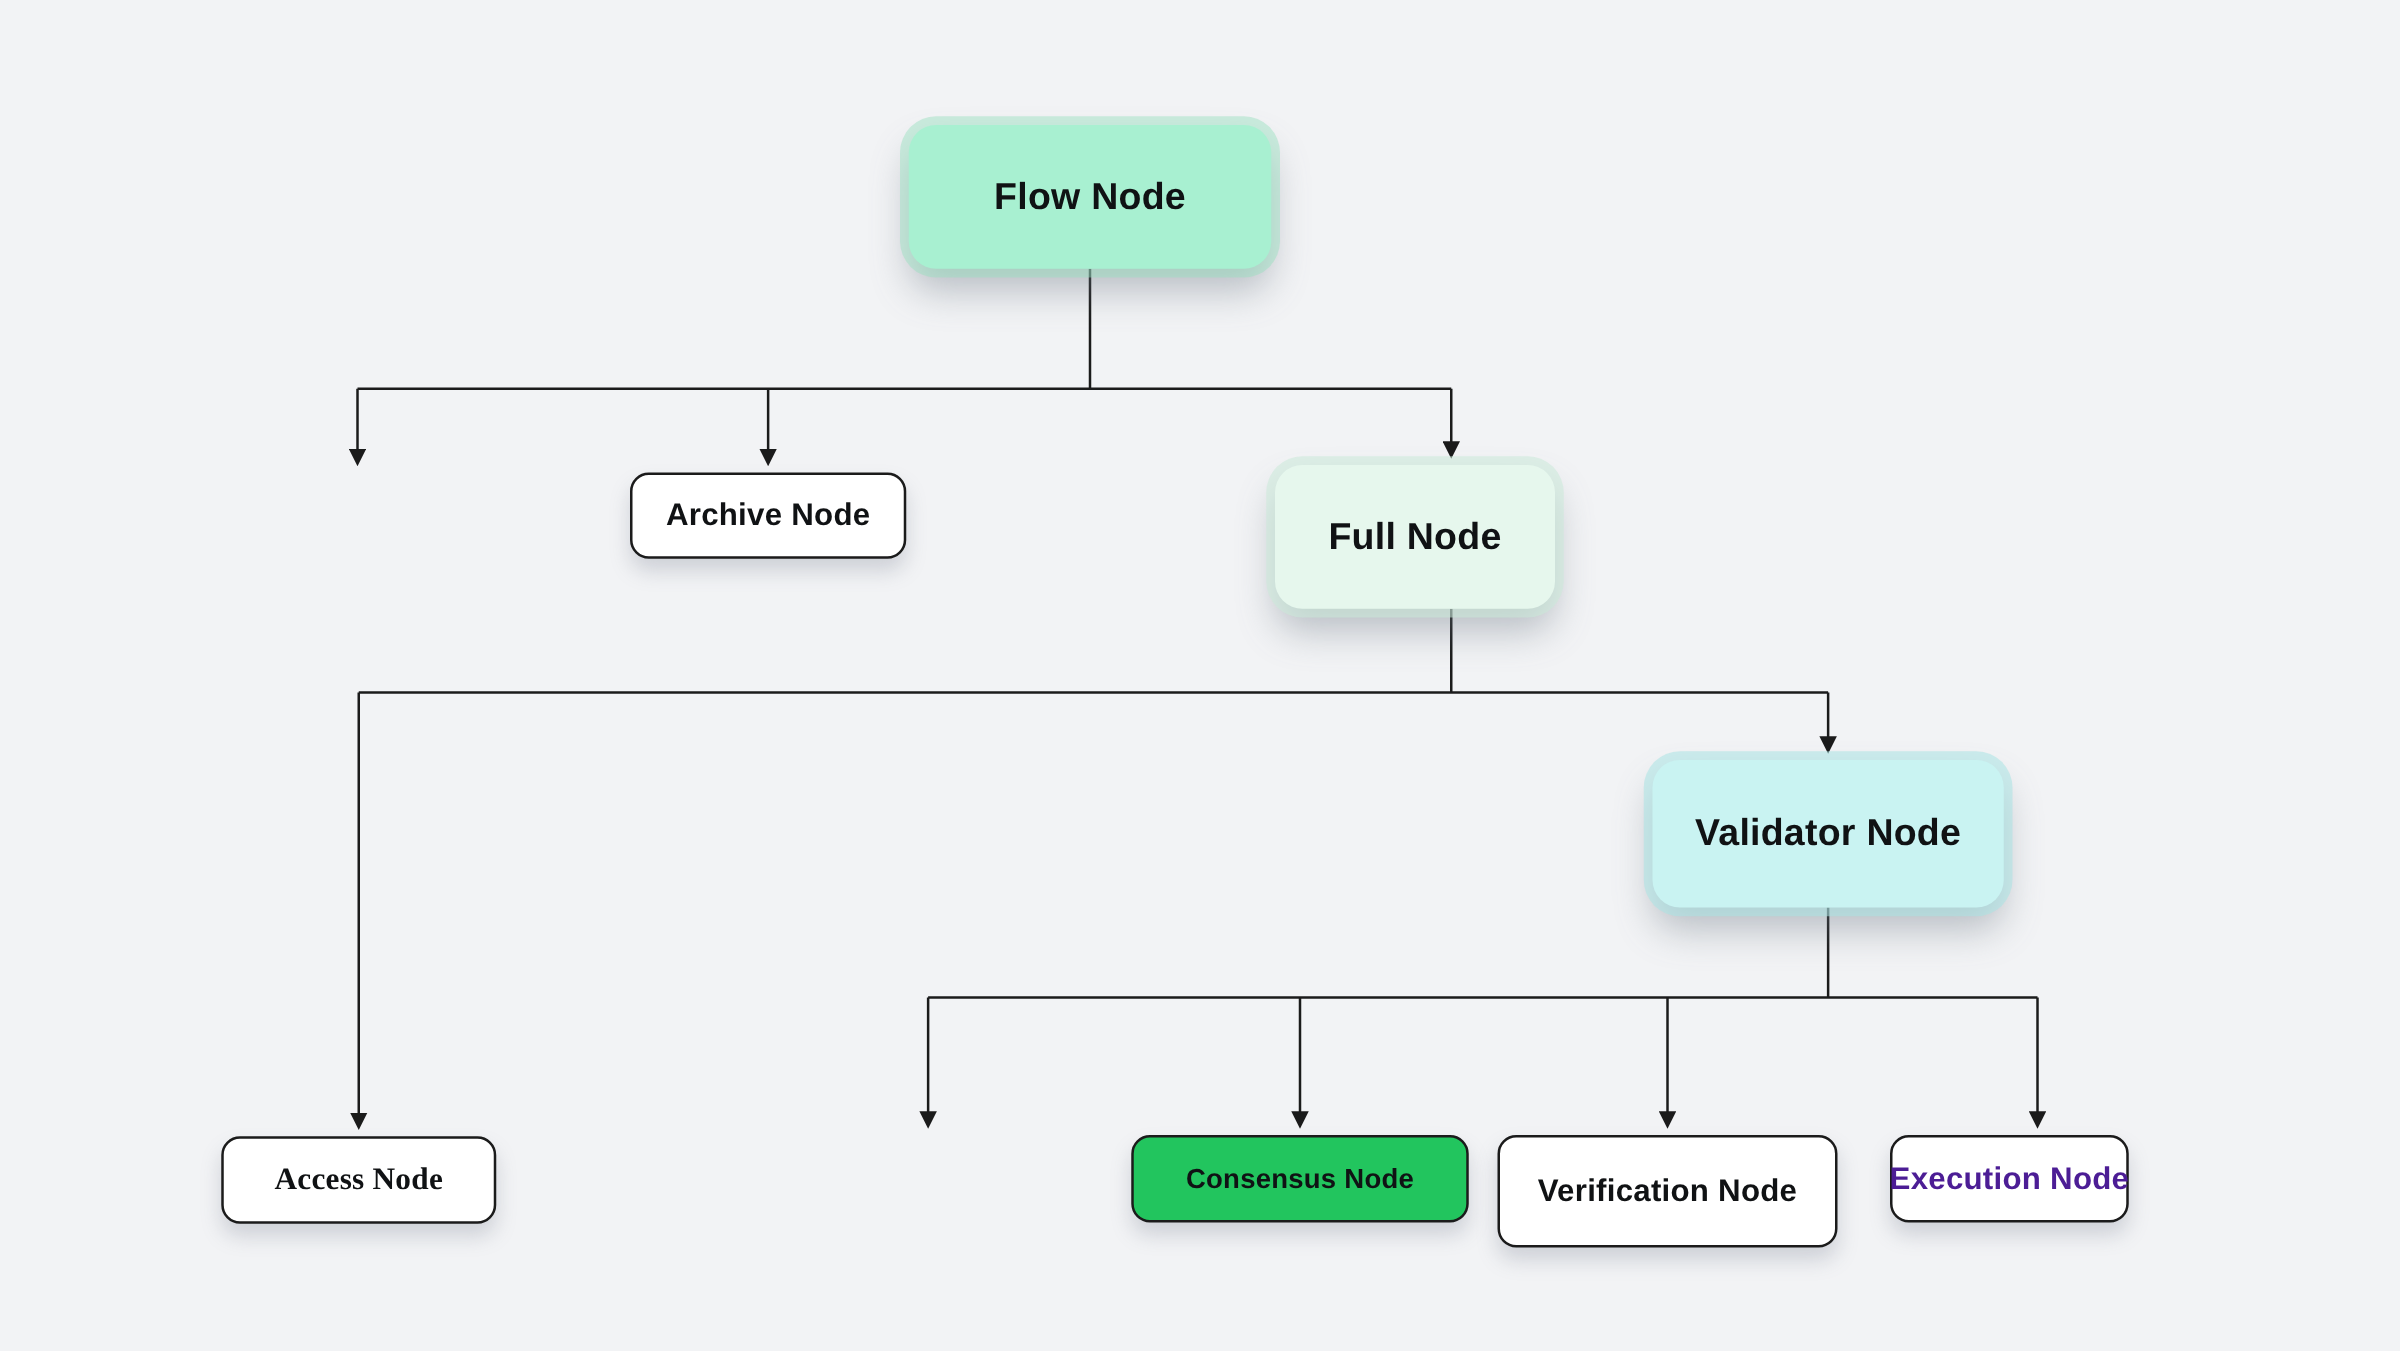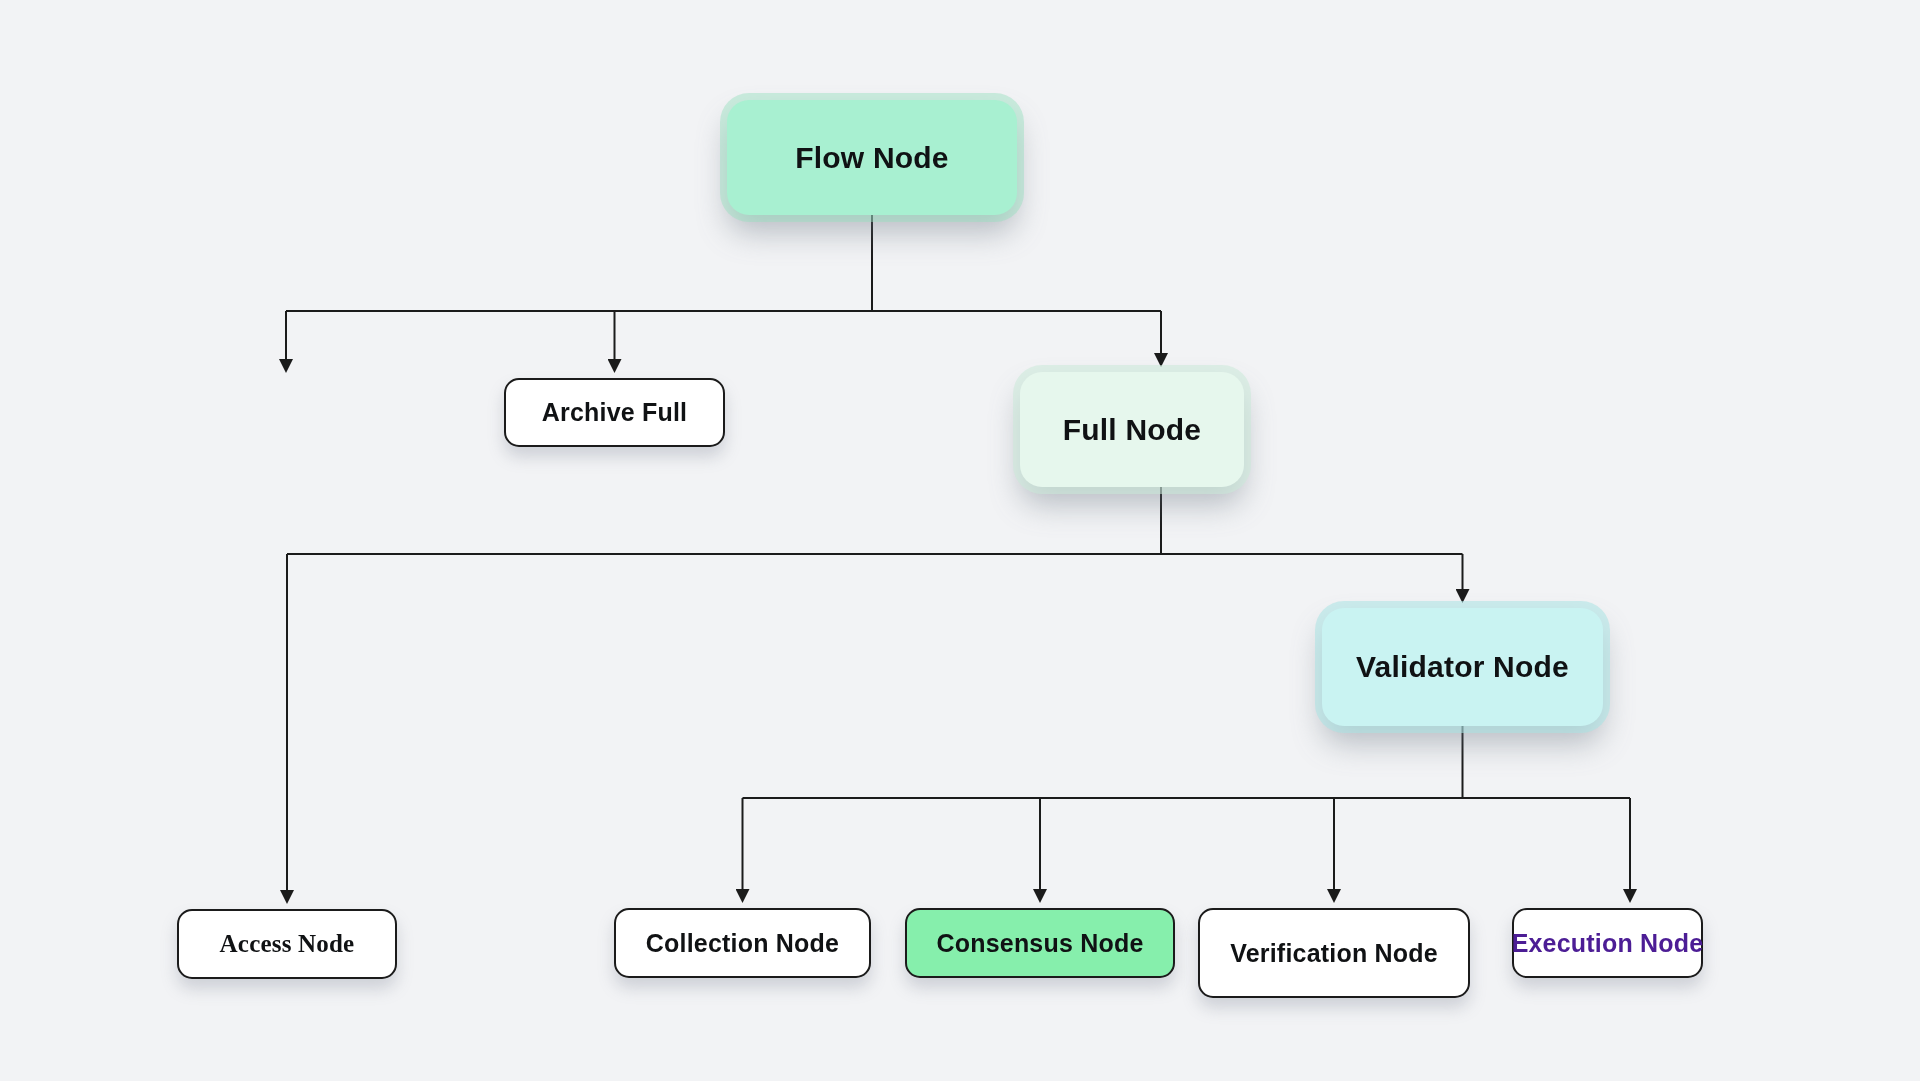--- a/index.html
+++ b/index.html
@@ -81,35 +81,32 @@
       <path d="M742.5,798 V900" fill="none" stroke="#1b1b1b" stroke-width="2" marker-end="url(#arrowhead)"></path>
       <path d="M1040,798 V900" fill="none" stroke="#1b1b1b" stroke-width="2" marker-end="url(#arrowhead)"></path>
       <path d="M1334,798 V900" fill="none" stroke="#1b1b1b" stroke-width="2" marker-end="url(#arrowhead)"></path>
       <path d="M1630,798 V900" fill="none" stroke="#1b1b1b" stroke-width="2" marker-end="url(#arrowhead)"></path>
     </svg>
   <div id="node-layer">
       <div class="node kind-accent" style="left: 727px; top: 100px; width: 290px; height: 115px; font-size: 30px; color: rgb(16, 18, 20); background: rgb(168, 240, 209); box-shadow: rgba(150, 225, 190, 0.45) 0px 0px 0px 7px, rgba(108, 120, 132, 0.42) 0px 18px 30px;">
         <span class="node-label">Flow Node</span>
       </div>
       <div class="node kind-leaf" style="left: 504px; top: 378px; width: 221px; height: 69px; font-size: 25px; color: rgb(16, 18, 20); background: rgb(255, 255, 255); border-color: rgb(27, 27, 27);">
-        <span class="node-label">Archive Full</span>
+        <span class="node-label">Archive Node</span>
       </div>
       <div class="node kind-accent" style="left: 1020px; top: 372px; width: 224px; height: 115px; font-size: 30px; color: rgb(16, 18, 20); background: rgb(230, 247, 237); box-shadow: rgba(203, 234, 216, 0.55) 0px 0px 0px 7px, rgba(108, 120, 132, 0.42) 0px 18px 30px;">
         <span class="node-label">Full Node</span>
       </div>
       <div class="node kind-accent" style="left: 1322px; top: 608px; width: 281px; height: 118px; font-size: 30px; color: rgb(16, 18, 20); background: rgb(201, 243, 242); box-shadow: rgba(170, 228, 227, 0.55) 0px 0px 0px 7px, rgba(108, 120, 132, 0.42) 0px 18px 30px;">
         <span class="node-label">Validator Node</span>
       </div>
       <div class="node kind-leaf" style="left: 177px; top: 909px; width: 220px; height: 70px; font-size: 25px; color: rgb(16, 18, 20); background: rgb(255, 255, 255); border-color: rgb(27, 27, 27); font-family: Liberation Serif, serif;">
         <span class="node-label">Access Node</span>
       </div>
-      <div class="node kind-leaf" style="left: 614px; top: 908px; width: 257px; height: 70px; font-size: 25px; color: rgb(16, 18, 20); background: rgb(255, 255, 255); border-color: rgb(27, 27, 27);">
-        <span class="node-label">Collection Node</span>
-      </div>
-      <div class="node kind-leaf" style="left: 905px; top: 908px; width: 270px; height: 70px; font-size: 25px; color: rgb(16, 18, 20); background: #86efac; border-color: rgb(27, 27, 27);">
+      <div class="node kind-leaf" style="left: 905px; top: 908px; width: 270px; height: 70px; font-size: 22px; color: rgb(16, 18, 20); background: #22c55e; border-color: rgb(27, 27, 27);">
         <span class="node-label">Consensus Node</span>
       </div>
       <div class="node kind-leaf" style="left: 1198px; top: 908px; width: 272px; height: 90px; font-size: 25px; color: rgb(16, 18, 20); background: rgb(255, 255, 255); border-color: rgb(27, 27, 27);">
         <span class="node-label">Verification Node</span>
       </div>
       <div class="node kind-leaf" style="left: 1512px; top: 908px; width: 191px; height: 70px; font-size: 25px; color: #4c1d95; background: rgb(255, 255, 255); border-color: rgb(27, 27, 27);">
         <span class="node-label">Execution Node</span>
       </div>
     </div>
 </div>

